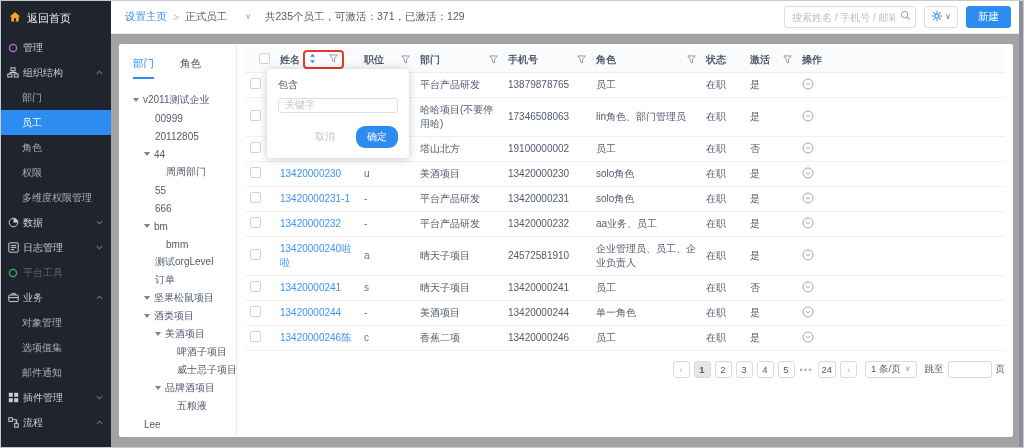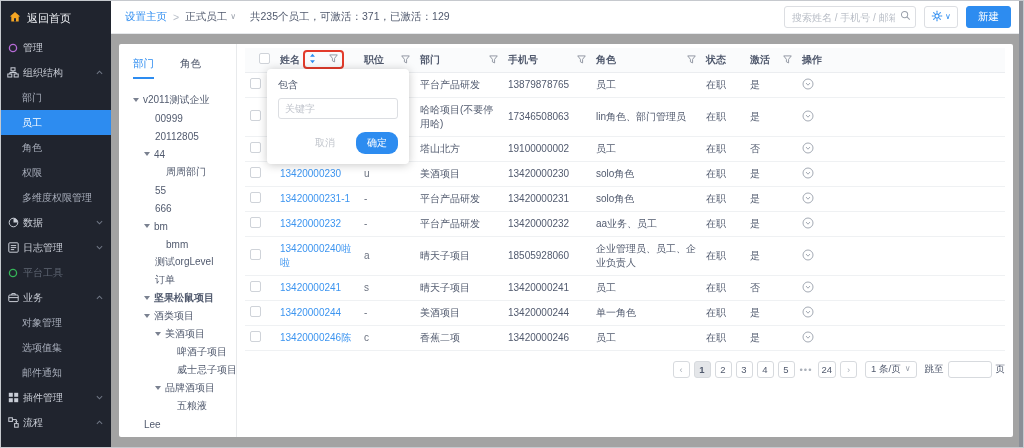--- a/index.html
+++ b/index.html
@@ -15,21 +15,21 @@
   .side-item.child{padding-left:21px;color:#a8aebb;}
   .side-item.active{background:#2d8cf0;color:#fff;}
   .side-item.dim{color:#5f6673;}
   .side-caret{margin-left:auto;margin-right:8px;color:#6f7684;display:inline-flex;}
 
   
   .right{flex:1;display:flex;flex-direction:column;min-width:0;}
   .toolbar{height:33px;background:#fff;border-bottom:1px solid #e6e8eb;display:flex;align-items:center;padding:0 12px 0 14px;font-size:10.5px;color:#515a6e;flex-shrink:0;}
   .crumb-link{color:#2d8cf0;cursor:pointer;}
   .crumb-sep{margin:0 6px;color:#b6bcc6;}
-  .crumb-cur{color:#515a6e;display:inline-flex;align-items:center;gap:3px;cursor:pointer;}
+  .crumb-cur{color:#515a6e;display:inline-flex;align-items:center;gap:18px;cursor:pointer;}
   .chev{color:#9aa0ab;font-size:8px;line-height:1;}
   .summary{margin-left:14px;color:#515a6e;}
   .toolbar-right{margin-left:auto;display:flex;align-items:center;gap:8px;}
   .search-box{position:relative;width:132px;}
   .search-box input{width:100%;height:22px;border:1px solid #dcdee2;border-radius:3px;padding:0 20px 0 7px;font-size:10px;color:#515a6e;outline:none;font-family:inherit;}
   .search-box input::placeholder{color:#b8bdc6;}
   .search-ic{position:absolute;right:5px;top:4px;}
   .gear-btn{height:22px;min-width:34px;border:1px solid #dcdee2;border-radius:3px;background:#fff;display:inline-flex;align-items:center;justify-content:center;gap:2px;cursor:pointer;}
   .primary-btn{height:22px;padding:0 11px;background:#2d8cf0;border:1px solid #2d8cf0;border-radius:3px;color:#fff;font-size:10.5px;display:inline-flex;align-items:center;cursor:pointer;font-family:inherit;}
 
@@ -53,21 +53,21 @@
   .th-inner{display:flex;align-items:center;}
   .funnel-right{margin-left:auto;display:inline-flex;cursor:pointer;}
   .red-box{display:inline-flex;align-items:center;gap:13px;margin-left:3px;padding:1px 4px;border:2px solid #e23b2b;border-radius:4px;}
   .cb{display:inline-block;width:11px;height:11px;border:1px solid #cfd3d9;border-radius:2px;background:#fff;cursor:pointer;}
   .name-link{color:#3d95f0;cursor:pointer;}
   .pos{color:#6b7280;}
 
   
   .popup{position:absolute;left:30px;top:25px;width:142px;background:#fff;border-radius:4px;box-shadow:0 1px 10px rgba(0,0,0,0.22);padding:9px 11px 10px 11px;z-index:10;}
   .popup-label{font-size:10px;color:#515a6e;margin-bottom:6px;}
-  .popup input{width:100%;height:21px;border:1px solid #dcdee2;border-radius:3px;padding:0 6px;font-size:10px;outline:none;font-family:Liberation Sans, sans-serif;color:#515a6e;}
+  .popup input{width:100%;height:15px;border:1px solid #dcdee2;border-radius:3px;padding:0 6px;font-size:10px;outline:none;font-family:Liberation Mono, monospace;color:#515a6e;}
   .popup input::placeholder{color:#c0c4cc;}
   .popup-footer{margin-top:13px;display:flex;justify-content:flex-end;align-items:center;gap:15px;}
   .btn-cancel{color:#c2c6cd;font-size:10px;cursor:pointer;background:none;border:none;font-family:inherit;}
   .btn-ok{background:#2d8cf0;color:#fff;border:none;border-radius:9px;font-size:10px;padding:4px 11px;cursor:pointer;font-family:inherit;}
 
   
   .pager{display:flex;justify-content:flex-end;align-items:center;gap:4px;margin-top:10px;font-size:9.5px;color:#515a6e;}
   .pg{min-width:17px;height:17px;border:1px solid #d7dade;border-radius:3px;background:#fff;display:inline-flex;align-items:center;justify-content:center;padding:0 3px;cursor:pointer;}
   .pg.active{background:#e4e6e9;font-weight:bold;}
   .pg.arrow{color:#aab0b9;}
@@ -316,21 +316,21 @@
                 <span>bmm</span>
               </div>
               <div class="tree-node" style="padding-left: 11px;">
                 <span class="no-tri"></span>
                 <span>测试orgLevel</span>
               </div>
               <div class="tree-node" style="padding-left: 11px;">
                 <span class="no-tri"></span>
                 <span>订单</span>
               </div>
-              <div class="tree-node" style="padding-left: 11px; font-weight: bold;">
+              <div class="tree-node" style="padding-left: 11px;">
                 <span class="tri"></span>
                 <span>坚果松鼠项目</span>
               </div>
               <div class="tree-node" style="padding-left: 11px;">
                 <span class="tri"></span>
                 <span>酒类项目</span>
               </div>
               <div class="tree-node" style="padding-left: 22px;">
                 <span class="tri"></span>
                 <span>美酒项目</span>
@@ -532,21 +532,21 @@
                   <td><span><svg width="12" height="12" viewBox="0 0 12 12">
                         <circle cx="6" cy="6" r="5" fill="none" stroke="#9aa0ab" stroke-width="0.9"></circle>
                         <path d="M4 5l2 2.2L8 5" fill="none" stroke="#9aa0ab" stroke-width="0.9"></path>
                       </svg></span></td>
                 </tr>
                 <tr>
                   <td><span class="cb"></span></td>
                   <td><span class="name-link">13420000240啦啦</span></td>
                   <td class="pos">a</td>
                   <td>晴天子项目</td>
-                  <td>18505928060</td>
+                  <td>24572581910</td>
                   <td>企业管理员、员工、企业负责人</td>
                   <td>在职</td>
                   <td>是</td>
                   <td><span><svg width="12" height="12" viewBox="0 0 12 12">
                         <circle cx="6" cy="6" r="5" fill="none" stroke="#9aa0ab" stroke-width="0.9"></circle>
                         <path d="M4 5l2 2.2L8 5" fill="none" stroke="#9aa0ab" stroke-width="0.9"></path>
                       </svg></span></td>
                 </tr>
                 <tr>
                   <td><span class="cb"></span></td>

